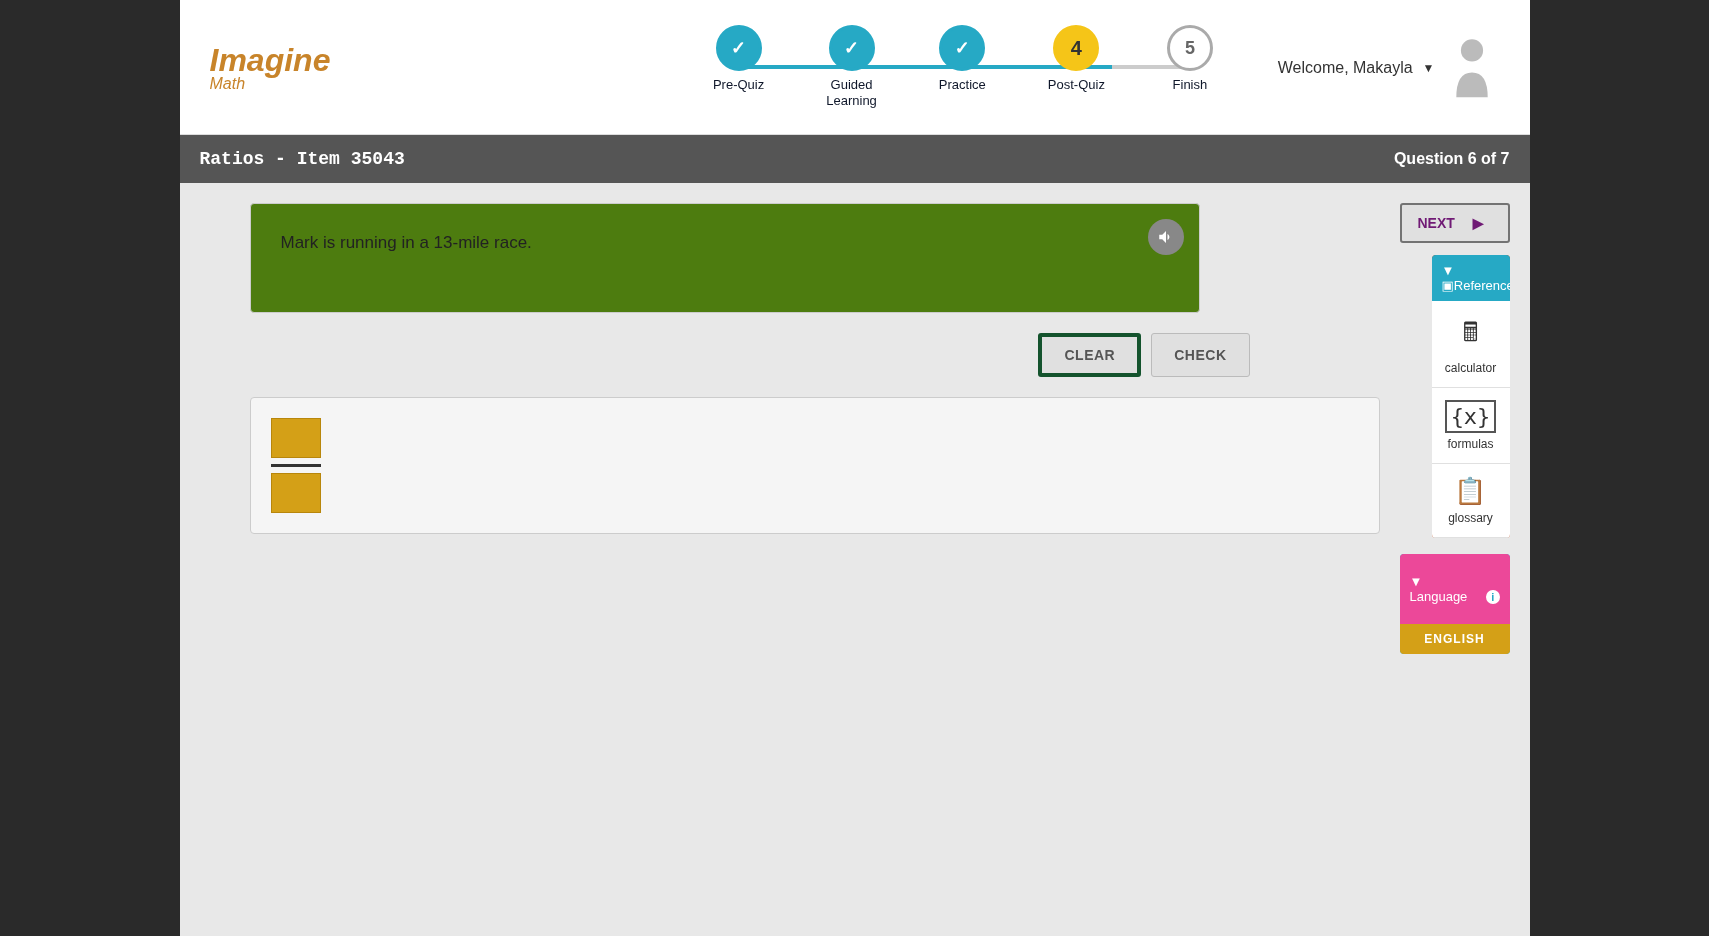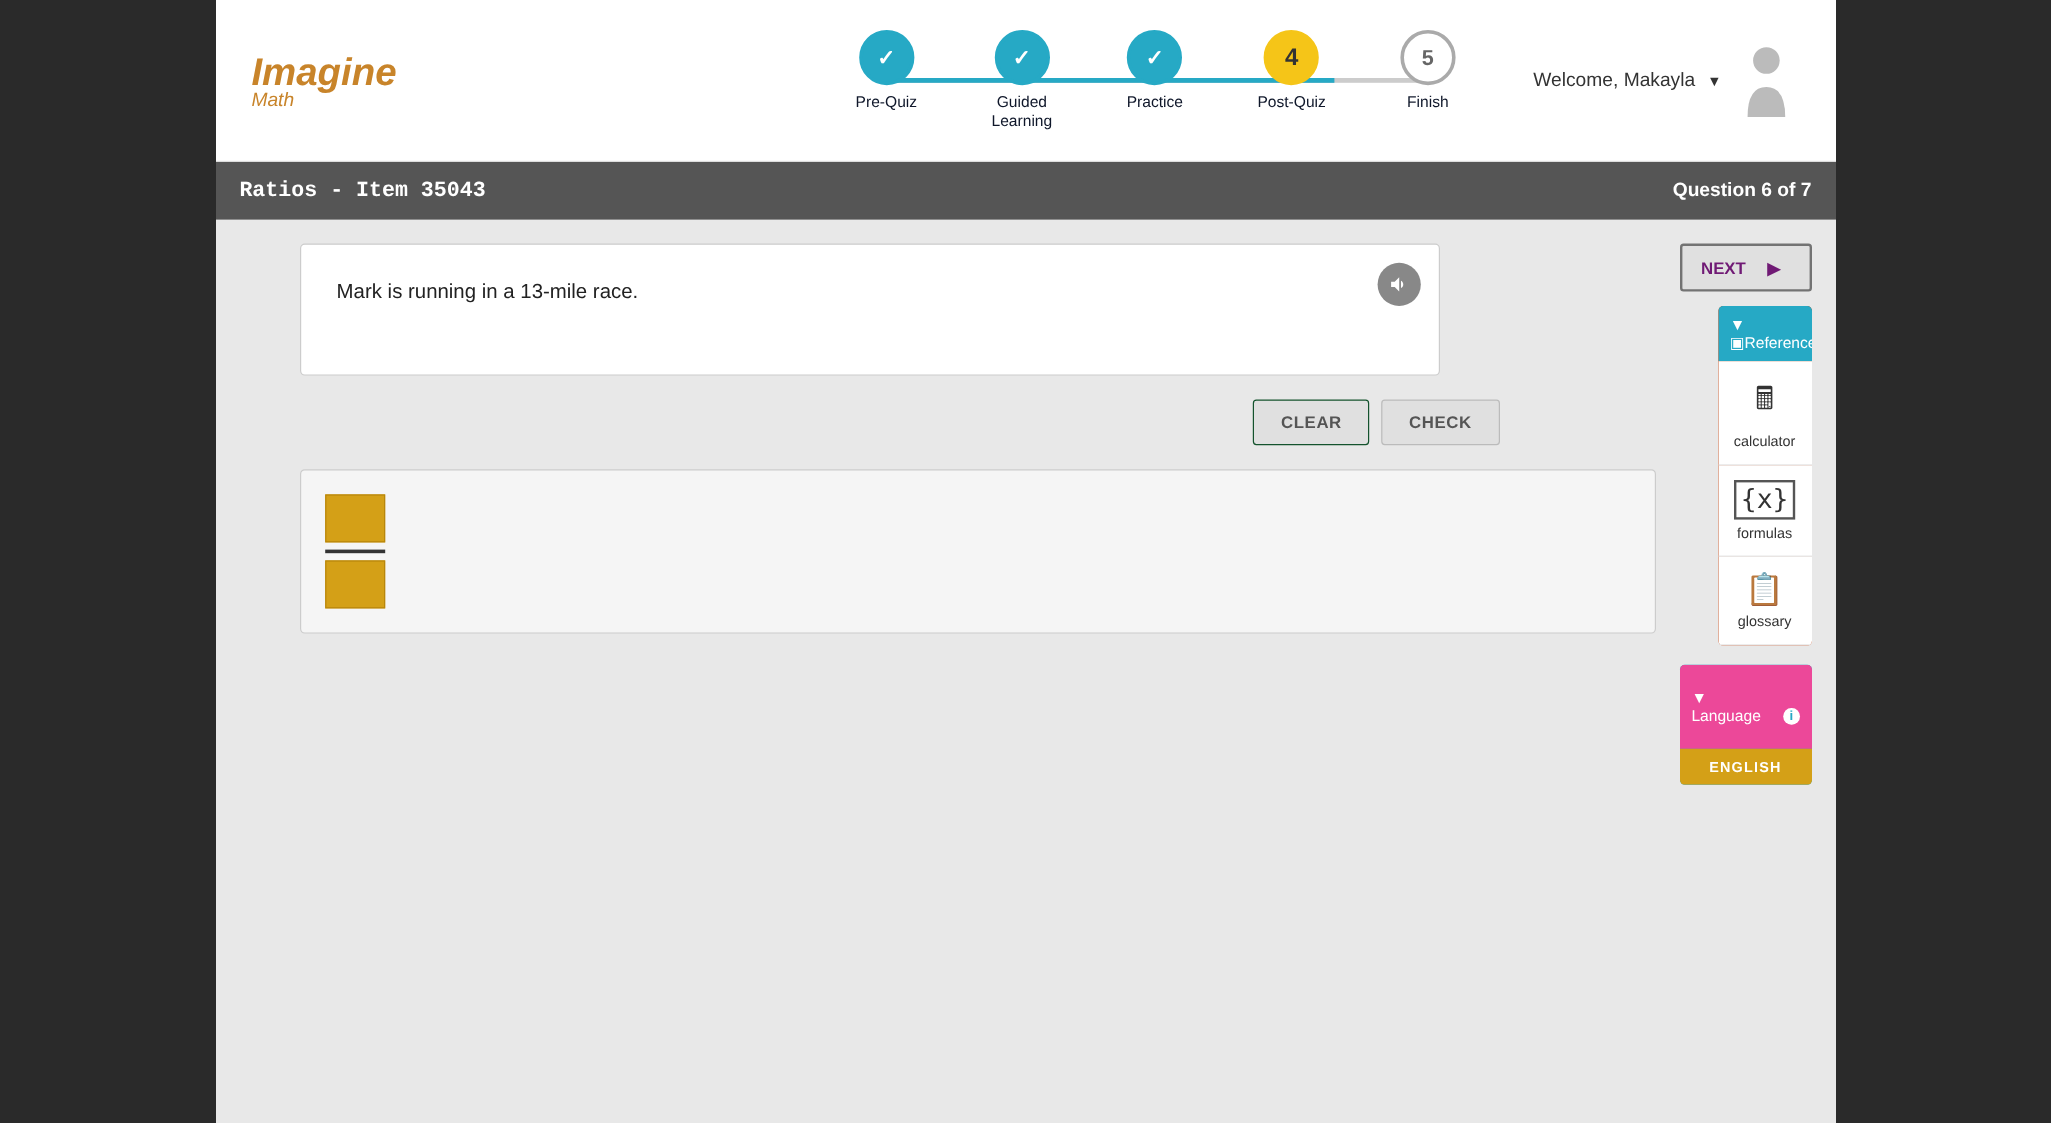--- a/index.html
+++ b/index.html
@@ -206,21 +206,21 @@
       gap: 20px;
       position: relative;
     }
 
     .main-content {
       flex: 1;
     }
 
     
     .question-box {
-      background: #ffffff;
+      background: #4d7c0f;
       border: 1px solid #ccc;
       border-radius: 4px;
       padding: 25px 30px;
       margin-bottom: 20px;
       position: relative;
       max-width: 950px;
     }
 
     .question-text {
       font-size: 17px;
@@ -250,21 +250,21 @@
       display: flex;
       justify-content: flex-end;
       gap: 10px;
       margin-bottom: 20px;
       max-width: 1000px;
     }
 
     .btn-clear {
       background: #e0e0e0;
       color: #555;
-      border: 1px solid #14532d;
+      border: 4px solid #14532d;
       padding: 10px 22px;
       font-size: 14px;
       font-weight: bold;
       cursor: pointer;
       border-radius: 3px;
       letter-spacing: 0.5px;
     }
 
     .btn-check {
       background: #e0e0e0;

